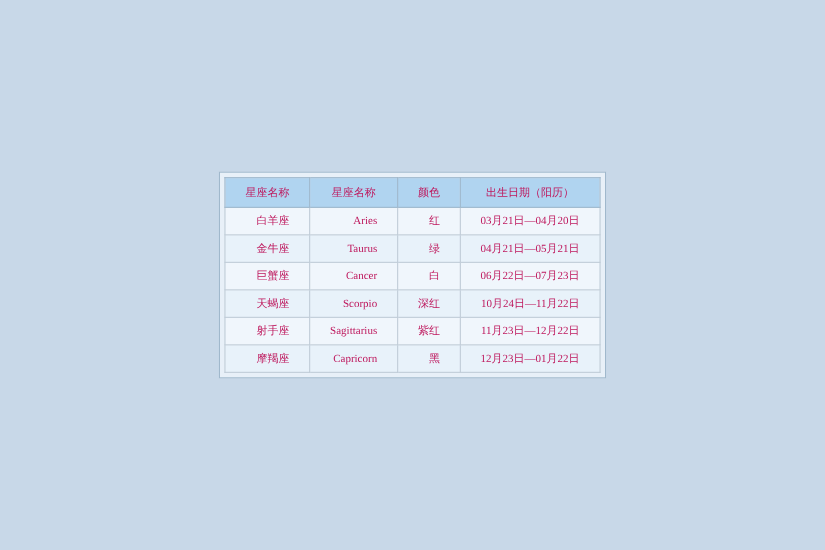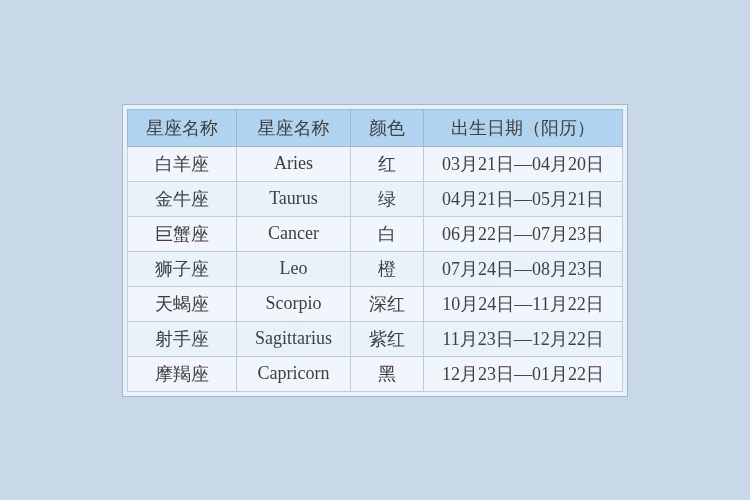--- a/index.html
+++ b/index.html
@@ -16,33 +16,33 @@
       justify-content: center;
       font-family: 'SimSun', '宋体', serif;
     }
     .table-container {
       background-color: #e8f0f8;
       border: 1px solid #a0b8cc;
       padding: 4px;
     }
     table {
       border-collapse: collapse;
-      font-size: 18px;
-      color: #404040;
+      font-size: 10px;
+      color: #be185d;
     }
     th {
       background-color: #b0d4f0;
       text-align: center;
       padding: 6px 18px;
       border: 1px solid #a0b8cc;
       font-weight: normal;
       white-space: nowrap;
     }
     td {
-      text-align: center;
+      text-align: right;
       padding: 5px 18px;
       border: 1px solid #c0cdd8;
       white-space: nowrap;
       background-color: #f0f6fc;
     }
     tr:nth-child(even) td {
       background-color: #e8f2fa;
     }
   </style>
 </head>
@@ -71,26 +71,20 @@
           <td>绿</td>
           <td>04月21日—05月21日</td>
         </tr>
         <tr>
           <td>巨蟹座</td>
           <td>Cancer</td>
           <td>白</td>
           <td>06月22日—07月23日</td>
         </tr>
         <tr>
-          <td>狮子座</td>
-          <td>Leo</td>
-          <td>橙</td>
-          <td>07月24日—08月23日</td>
-        </tr>
-        <tr>
           <td>天蝎座</td>
           <td>Scorpio</td>
           <td>深红</td>
           <td>10月24日—11月22日</td>
         </tr>
         <tr>
           <td>射手座</td>
           <td>Sagittarius</td>
           <td>紫红</td>
           <td>11月23日—12月22日</td>

